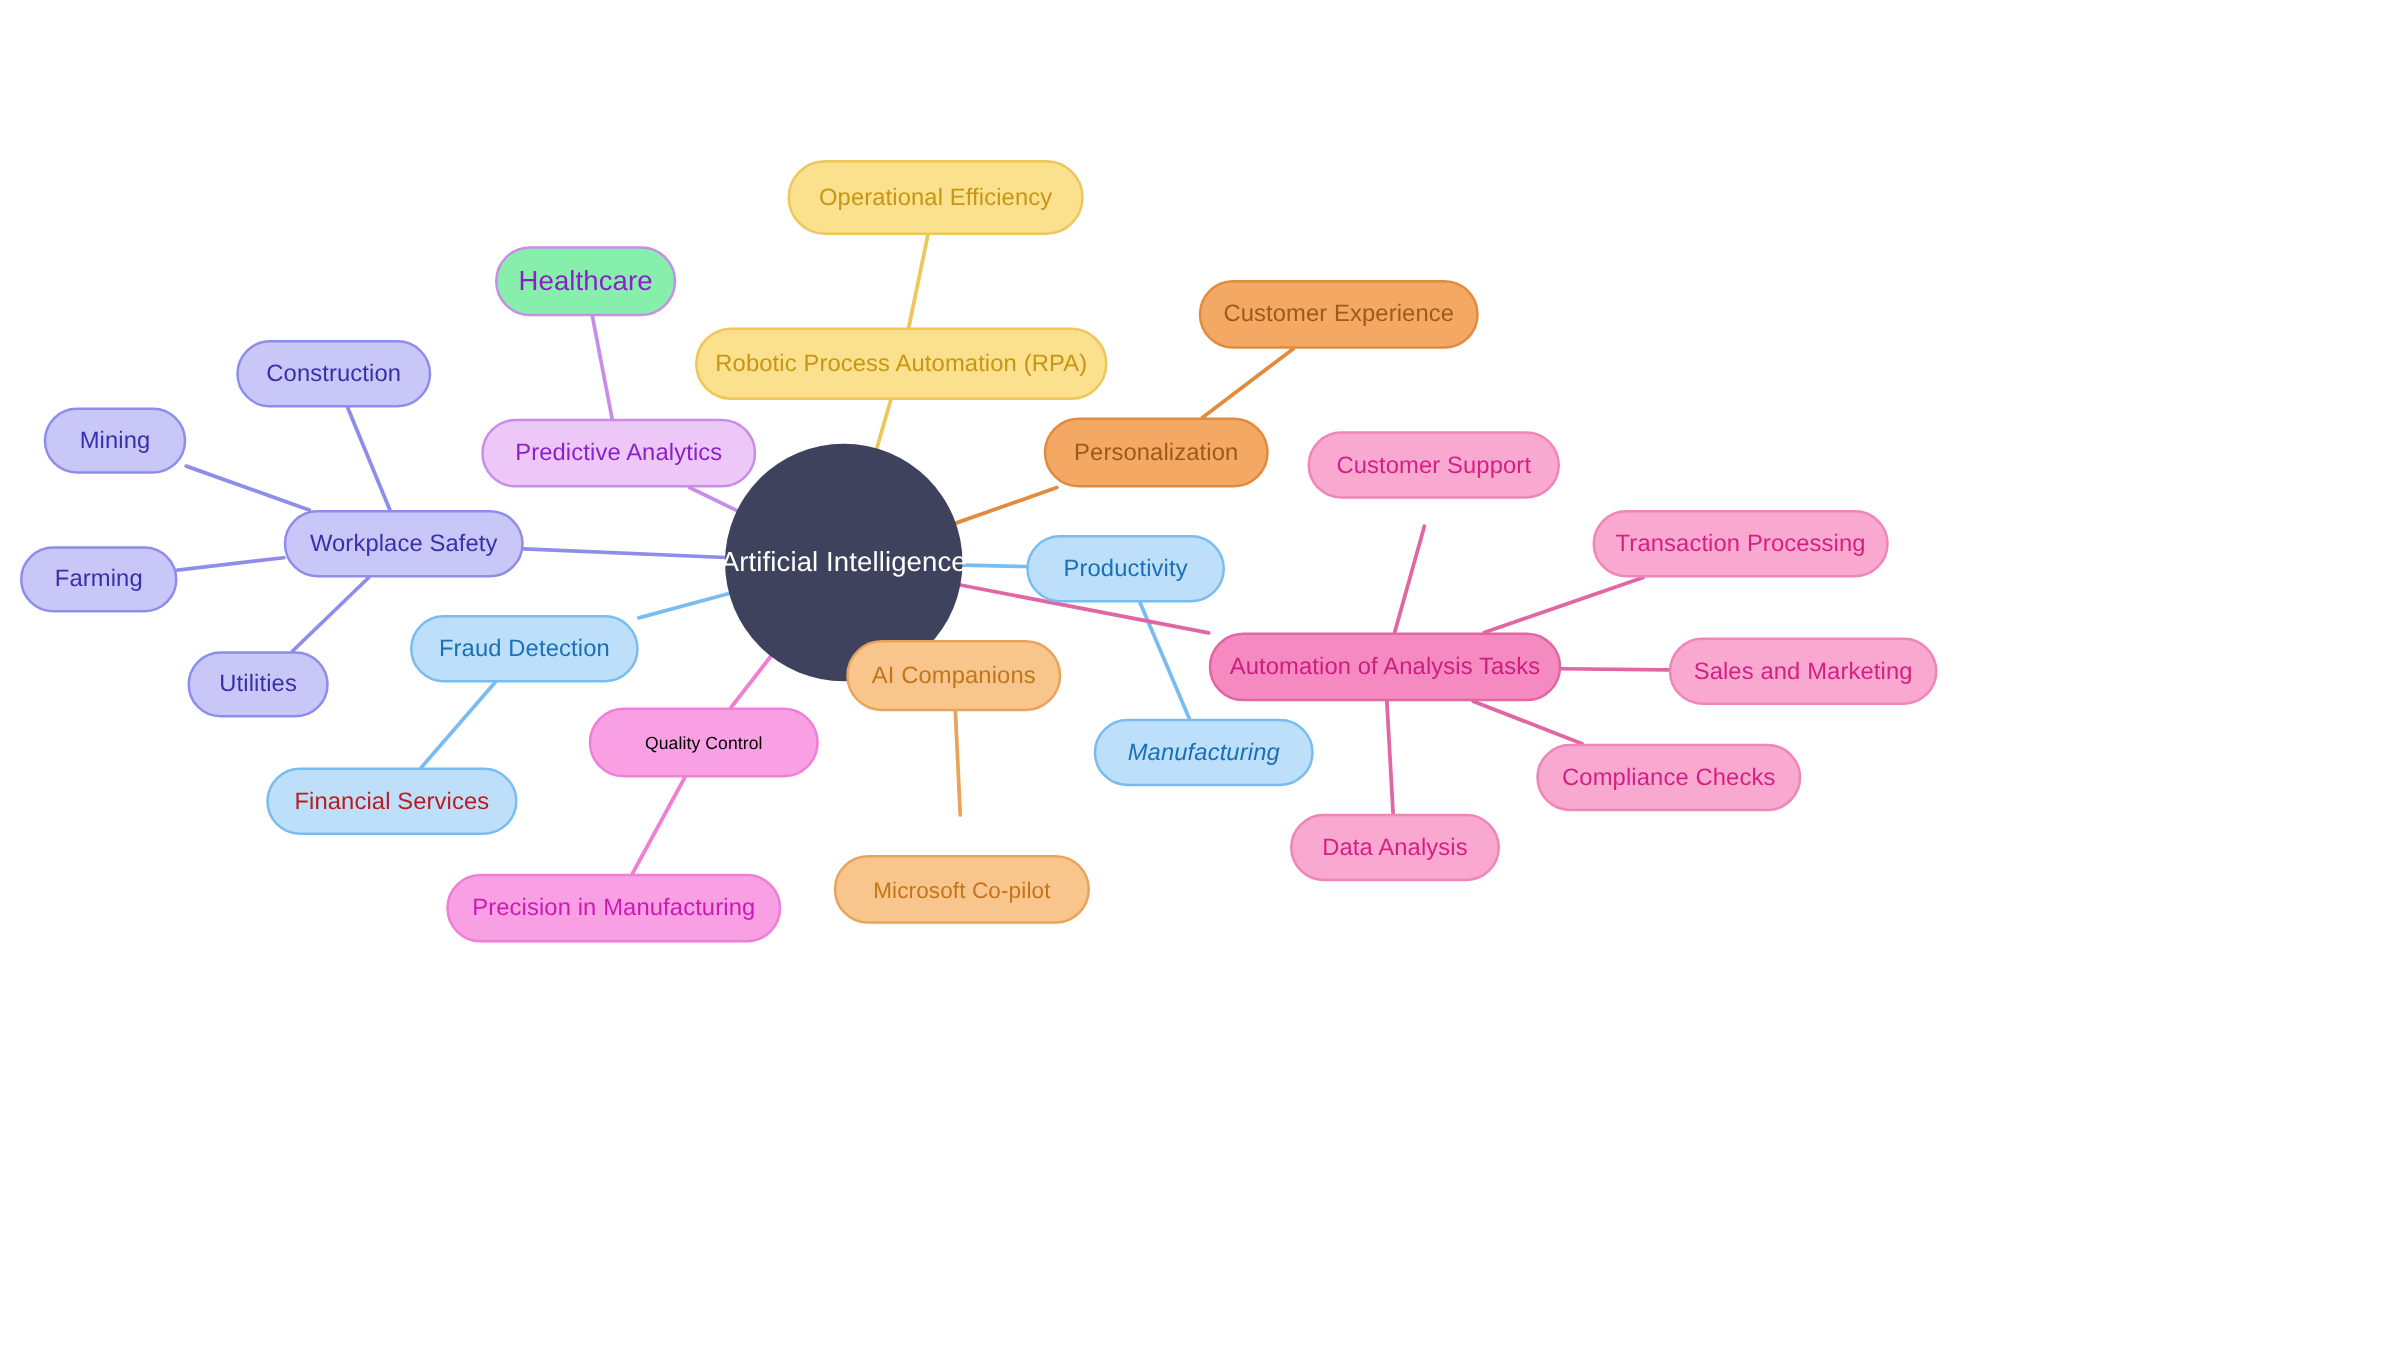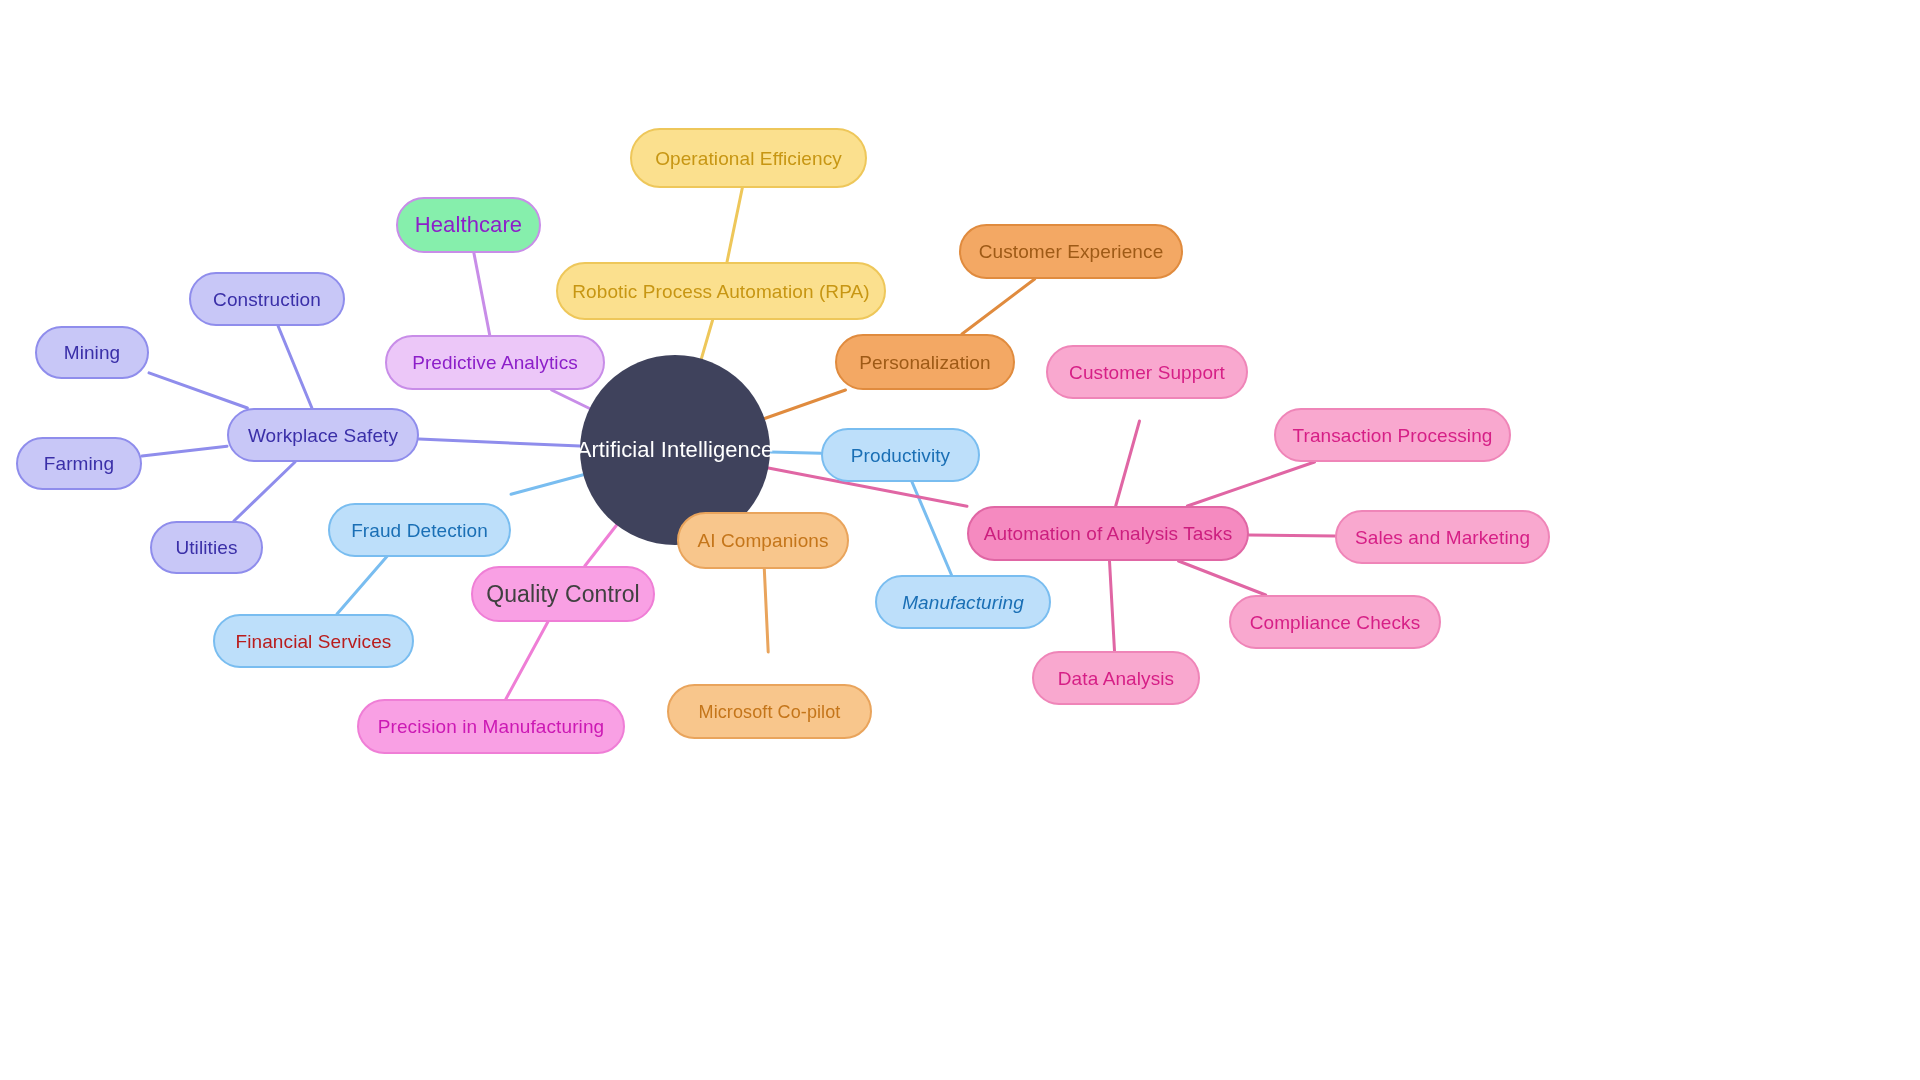--- a/index.html
+++ b/index.html
@@ -106,27 +106,27 @@
       </div>
       <div class="node node-branch" style="left: 16px; top: 437px; width: 126px; height: 53px; background: rgb(200, 199, 247); color: rgb(58, 47, 168); border-color: rgb(143, 141, 236); font-size: 19px;">
         <span class="node-label">Farming</span>
       </div>
       <div class="node node-branch" style="left: 227px; top: 408px; width: 192px; height: 54px; background: rgb(200, 199, 247); color: rgb(58, 47, 168); border-color: rgb(143, 141, 236); font-size: 19px;">
         <span class="node-label">Workplace Safety</span>
       </div>
       <div class="node node-branch" style="left: 150px; top: 521px; width: 113px; height: 53px; background: rgb(200, 199, 247); color: rgb(58, 47, 168); border-color: rgb(143, 141, 236); font-size: 19px;">
         <span class="node-label">Utilities</span>
       </div>
-      <div class="node node-branch" style="left: 328px; top: 492px; width: 183px; height: 54px; background: rgb(189, 223, 250); color: rgb(26, 111, 181); border-color: rgb(121, 189, 240); font-size: 19px; margin-top: 11px;">
+      <div class="node node-branch" style="left: 328px; top: 492px; width: 183px; height: 54px; background: rgb(189, 223, 250); color: rgb(26, 111, 181); border-color: rgb(121, 189, 240); font-size: 19px;">
         <span class="node-label">Fraud Detection</span>
       </div>
       <div class="node node-branch" style="left: 213px; top: 614px; width: 201px; height: 54px; background: rgb(189, 223, 250); color: #b91c1c; border-color: rgb(121, 189, 240); font-size: 19px;">
         <span class="node-label">Financial Services</span>
       </div>
-      <div class="node node-branch" style="left: 471px; top: 566px; width: 184px; height: 56px; background: rgb(249, 160, 228); color: #404040; border-color: rgb(239, 126, 214); font-size: 23px;">
+      <div class="node node-branch" style="left: 471px; top: 566px; width: 184px; height: 56px; background: rgb(249, 160, 228); color: #000000; border-color: rgb(239, 126, 214); font-size: 14px;">
         <span class="node-label">Quality Control</span>
       </div>
       <div class="node node-branch" style="left: 357px; top: 699px; width: 268px; height: 55px; background: rgb(249, 160, 228); color: rgb(204, 25, 180); border-color: rgb(239, 126, 214); font-size: 19px;">
         <span class="node-label">Precision in Manufacturing</span>
       </div>
       <div class="node node-branch" style="left: 677px; top: 512px; width: 172px; height: 57px; background: rgb(248, 198, 140); color: rgb(196, 117, 26); border-color: rgb(233, 164, 92); font-size: 19px;">
         <span class="node-label">AI Companions</span>
       </div>
       <div class="node node-branch" style="left: 667px; top: 652px; width: 205px; height: 55px; background: rgb(248, 198, 140); color: rgb(196, 117, 26); border-color: rgb(233, 164, 92); font-size: 18px; margin-top: 32px;">
         <span class="node-label">Microsoft Co-pilot</span>

